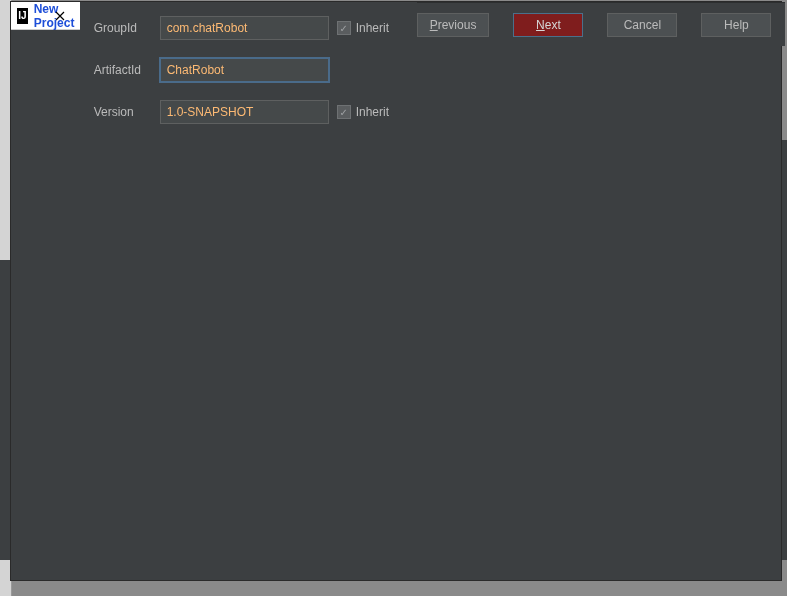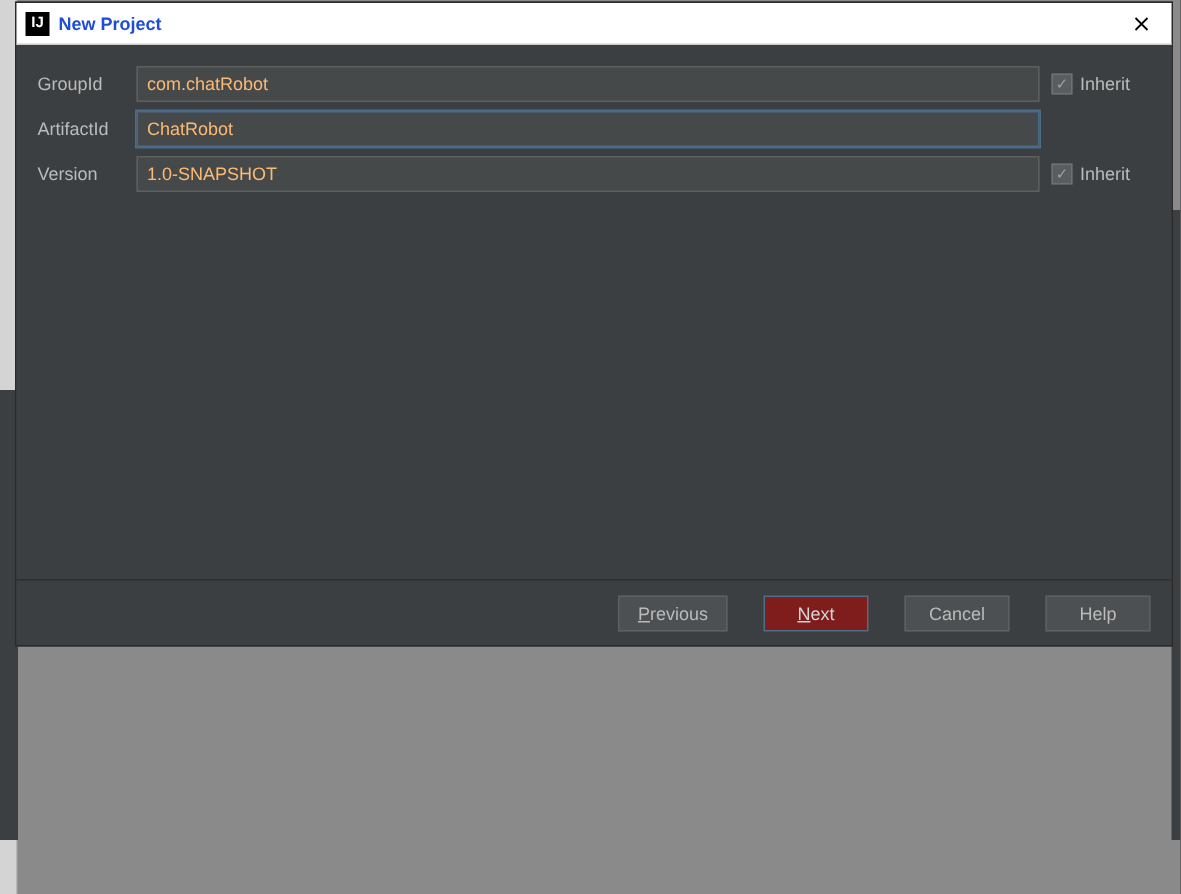--- a/index.html
+++ b/index.html
@@ -35,25 +35,25 @@
       top: 140px;
       width: 6px;
       height: 420px;
       background: #3c3f41;
     }
     .window {
       position: absolute;
       left: 10px;
       top: 1px;
       width: 772px;
-      height: 430px;
+      height: 580px;
       background: #3c3f41;
       border: 1px solid #2a2a2a;
       display: flex;
-      flex-direction: column;
+      flex-direction: row;
     }
     .titlebar {
       height: 28px;
       background: #ffffff;
       border-bottom: 1px solid #ccc;
       display: flex;
       align-items: center;
       padding-left: 6px;
       position: relative;
     }
@@ -88,21 +88,21 @@
       cursor: pointer;
     }
     .content {
       flex: 1;
       background: #3c3f41;
       padding: 14px 14px 0 14px;
     }
     .form-row {
       display: flex;
       align-items: center;
-      margin-bottom: 6px;
+      margin-bottom: 18px;
       gap: 8px;
     }
     .row-label {
       width: 58px;
       color: #bbbbbb;
       font-size: 12px;
     }
     .row-input {
       flex: 1;
       height: 24px;

